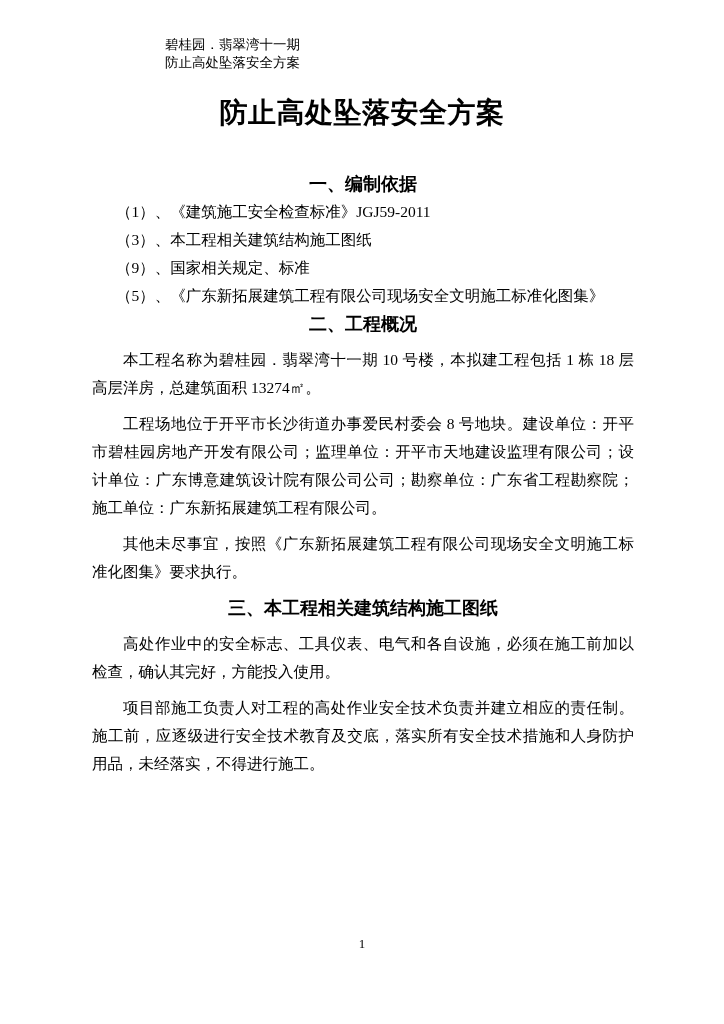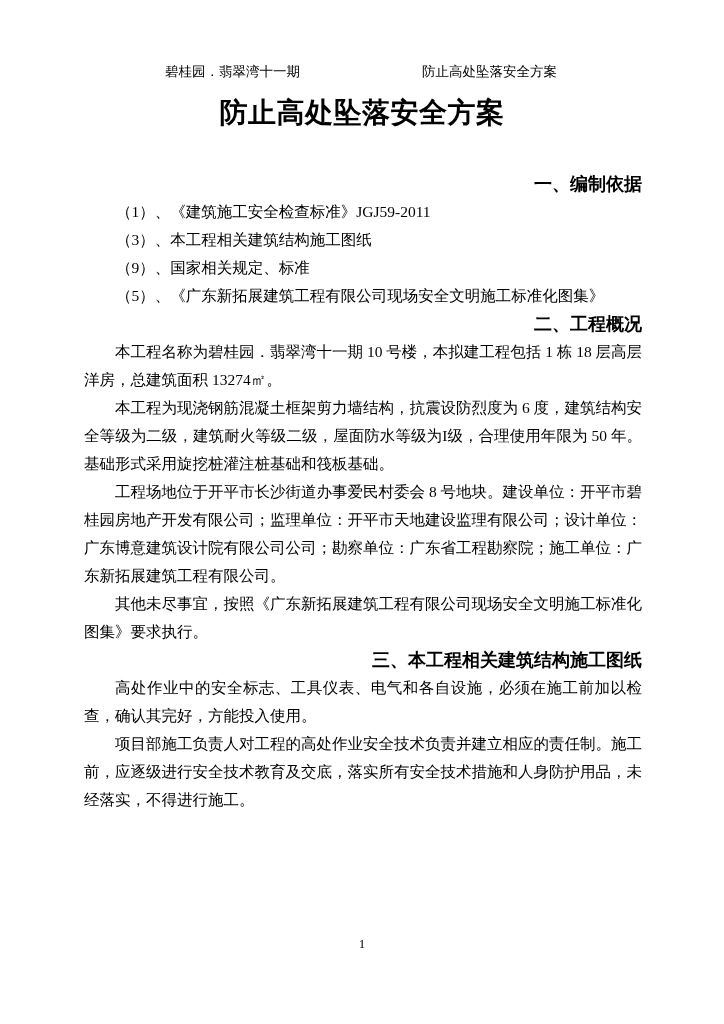--- a/index.html
+++ b/index.html
@@ -11,28 +11,29 @@
     position: relative;
     width: 724px;
     height: 1024px;
     background: #ffffff;
     overflow: hidden;
     color: #000000;
     font-family: "Liberation Serif", "DejaVu Serif", serif;
   }
   .running-header {
     position: absolute;
-    top: 63px;
+    top: 36px;
     left: 165px;
     width: 392px;
     display: flex;
-    justify-content: space-between;
+    justify-content: center;
     font-size: 13.5px;
     line-height: 18px;
     white-space: nowrap;
+    flex-direction: column;
   }
   .doc-title {
     position: absolute;
     top: 92px;
     left: 0;
     width: 724px;
     text-align: center;
     font-family: "Liberation Sans", "DejaVu Sans", sans-serif;
     font-weight: bold;
     font-size: 28px;
@@ -47,28 +48,28 @@
     font-size: 15.5px;
     line-height: 28px;
     text-align: justify;
     text-justify: inter-ideograph;
   }
   .sec-heading {
     font-family: "Liberation Sans", "DejaVu Sans", sans-serif;
     font-weight: bold;
     font-size: 18px;
     line-height: 28px;
-    text-align: right;
+    text-align: center;
   }
   .list-item {
     padding-left: 32px;
     line-height: 28px;
   }
   .para {
-    margin: 0;
+    margin: 8px;
     text-indent: 2em;
     line-height: 28px;
   }
   .page-number {
     position: absolute;
     top: 935px;
     left: 0;
     width: 724px;
     text-align: center;
     font-size: 13px;
@@ -90,21 +91,20 @@
   <div class="content">
 
     <div class="sec-heading">一、编制依据</div>
     <div class="list-item">（1）、《建筑施工安全检查标准》JGJ59-2011</div>
     <div class="list-item">（3）、本工程相关建筑结构施工图纸</div>
     <div class="list-item">（9）、国家相关规定、标准</div>
     <div class="list-item">（5）、《广东新拓展建筑工程有限公司现场安全文明施工标准化图集》</div>
 
     <div class="sec-heading">二、工程概况</div>
     <p class="para">本工程名称为碧桂园．翡翠湾十一期 10 号楼，本拟建工程包括 1 栋 18 层高层洋房，总建筑面积 13274㎡。</p>
-    <p class="para">本工程为现浇钢筋混凝土框架剪力墙结构，抗震设防烈度为 6 度，建筑结构安全等级为二级，建筑耐火等级二级，屋面防水等级为I级，合理使用年限为 50 年。基础形式采用旋挖桩灌注桩基础和筏板基础。</p>
     <p class="para">工程场地位于开平市长沙街道办事爱民村委会 8 号地块。建设单位：开平市碧桂园房地产开发有限公司；监理单位：开平市天地建设监理有限公司；设计单位：广东博意建筑设计院有限公司公司；勘察单位：广东省工程勘察院；施工单位：广东新拓展建筑工程有限公司。</p>
     <p class="para">其他未尽事宜，按照《广东新拓展建筑工程有限公司现场安全文明施工标准化图集》要求执行。</p>
 
     <div class="sec-heading">三、本工程相关建筑结构施工图纸</div>
     <p class="para">高处作业中的安全标志、工具仪表、电气和各自设施，必须在施工前加以检查，确认其完好，方能投入使用。</p>
     <p class="para">项目部施工负责人对工程的高处作业安全技术负责并建立相应的责任制。施工前，应逐级进行安全技术教育及交底，落实所有安全技术措施和人身防护用品，未经落实，不得进行施工。</p>
 
   </div>
 
   <div class="page-number">1</div>

